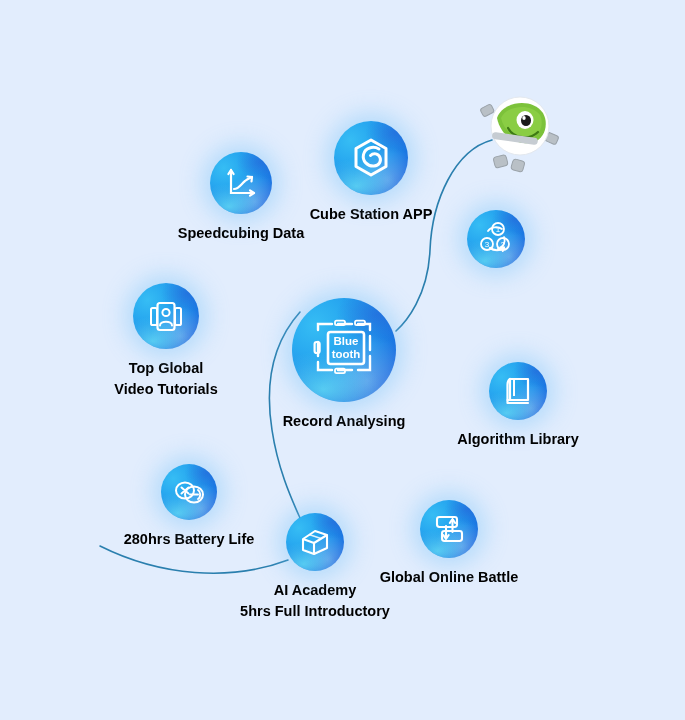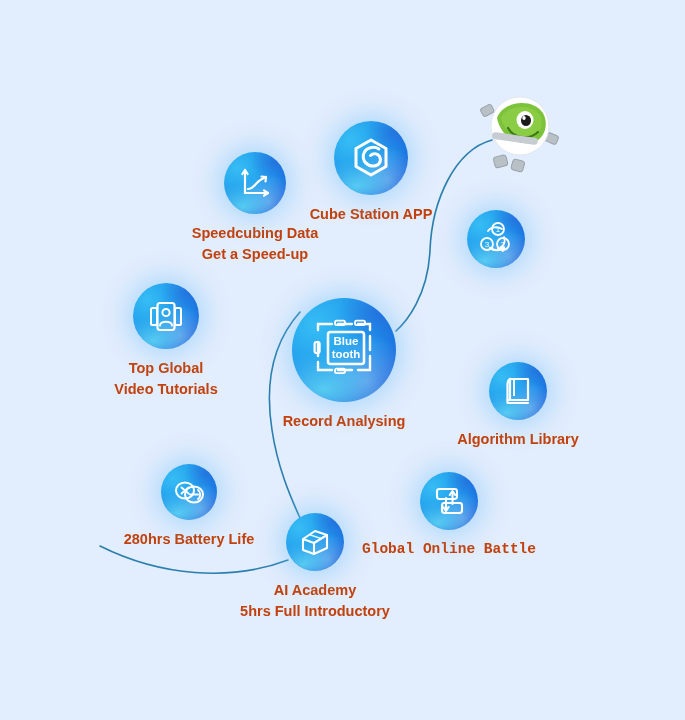--- a/index.html
+++ b/index.html
@@ -56,21 +56,21 @@
     border-radius: 50%;
     background:
       radial-gradient(ellipse 78% 52% at 30% 88%, rgba(108,228,245,0.72) 0%, rgba(108,228,245,0.15) 52%, rgba(108,228,245,0) 72%),
       radial-gradient(ellipse 56% 40% at 82% 16%, rgba(40,96,214,0.55) 0%, rgba(40,96,214,0) 70%);
     pointer-events: none;
   }
   .orb svg { position: relative; z-index: 2; display: block; }
   .labels {
     margin-top: 9px;
     text-align: center;
-    color: #c2410c;
+    color: #000000;
     font-weight: bold;
     line-height: 1.42;
     white-space: nowrap;
   }
   .labels .l1 { font-size: 14.5px; display: block; }
   .labels .l2 { font-size: 14.5px; display: block; }
   .robot { position: absolute; }
 </style>
 </head>
 <body>
@@ -103,35 +103,34 @@
       <ellipse cx="55" cy="38" rx="8.5" ry="9" fill="#ffffff"></ellipse>
       <ellipse cx="56" cy="38.5" rx="5" ry="5.6" fill="#1b1b1b"></ellipse>
       <ellipse cx="54" cy="36" rx="1.7" ry="1.9" fill="#ffffff"></ellipse>
 
       <path d="M 38 46 C 44 57 60 58 68 50" fill="none" stroke="#3d7a14" stroke-width="2.2" stroke-linecap="round"></path>
 
       <rect x="22" y="53" width="46" height="7" rx="3.5" fill="#c6ccd2" transform="rotate(8 45 56)"></rect>
     </svg>
   </div>
 
-  <div class="node" style="left:255px; top:152px;">
+  <div class="node" style="left:241px; top:152px;">
     <div class="orb-wrap">
       <div class="orb" style="width:62px;height:62px;">
         <svg width="36" height="36" viewBox="0 0 36 36">
           <path d="M 8 5 L 8 28 L 31 28" fill="none" stroke="#ffffff" stroke-width="2.2" stroke-linecap="round"></path>
           <path d="M 8 5 L 5.4 9 M 8 5 L 10.6 9" fill="none" stroke="#ffffff" stroke-width="2.2" stroke-linecap="round"></path>
           <path d="M 31 28 L 27 25.4 M 31 28 L 27 30.6" fill="none" stroke="#ffffff" stroke-width="2.2" stroke-linecap="round"></path>
           <path d="M 11 24 C 16 24 18 19 22 16 C 25 13.5 27 13 29 12" fill="none" stroke="#ffffff" stroke-width="2.2" stroke-linecap="round"></path>
           <path d="M 29 12 L 24.5 11.5 M 29 12 L 28.5 16.5" fill="none" stroke="#ffffff" stroke-width="2.2" stroke-linecap="round"></path>
         </svg>
       </div>
     </div>
     <div class="labels">
       <span class="l1">Speedcubing Data</span>
-      <span class="l2">Get a Speed-up</span>
     </div>
   </div>
 
   <div class="node" style="left:371px; top:121px;">
     <div class="orb-wrap">
       <div class="orb" style="width:74px;height:74px;">
         <svg width="44" height="44" viewBox="0 0 44 44">
           <path d="M 22 4 L 37 12.5 L 37 30.5 L 22 39 L 7 30.5 L 7 12.5 Z" fill="none" stroke="#ffffff" stroke-width="3" stroke-linejoin="round"></path>
           <path d="M 30 13 C 24 9.5 16 12 14.5 18.5 C 13 25 18.5 30.5 25 30 C 30 29.5 32.5 25.5 31 21.5 C 29.5 17.5 24.5 16.5 21.5 19.5" fill="none" stroke="#ffffff" stroke-width="3" stroke-linecap="round"></path>
         </svg>
@@ -227,21 +226,21 @@
           <path d="M 20 21.5 L 28 21.5" fill="none" stroke="#ffffff" stroke-width="2" stroke-linecap="round"></path>
           <path d="M 28 17 C 31 19 31 24 28 26" fill="none" stroke="#ffffff" stroke-width="2" stroke-linecap="round"></path>
         </svg>
       </div>
     </div>
     <div class="labels">
       <span class="l1">280hrs Battery Life</span>
     </div>
   </div>
 
-  <div class="node" style="left:449px; top:472px;font-family:Liberation Mono, monospace;">
+  <div class="node" style="left:449px; top:500px;">
     <div class="orb-wrap">
       <div class="orb" style="width:58px;height:58px;">
         <svg width="38" height="38" viewBox="0 0 38 38">
           <rect x="7" y="7" width="20" height="10" rx="2.4" fill="none" stroke="#ffffff" stroke-width="2.1"></rect>
           <rect x="12" y="21" width="20" height="10" rx="2.4" fill="none" stroke="#ffffff" stroke-width="2.1"></rect>
           <path d="M 22.5 22 L 22.5 10.5" fill="none" stroke="#ffffff" stroke-width="2.1" stroke-linecap="round"></path>
           <path d="M 22.5 9 L 19.8 13 M 22.5 9 L 25.2 13" fill="none" stroke="#ffffff" stroke-width="2.1" stroke-linecap="round"></path>
           <path d="M 16 16 L 16 27.5" fill="none" stroke="#ffffff" stroke-width="2.1" stroke-linecap="round"></path>
           <path d="M 16 29 L 13.3 25 M 16 29 L 18.7 25" fill="none" stroke="#ffffff" stroke-width="2.1" stroke-linecap="round"></path>
         </svg>

